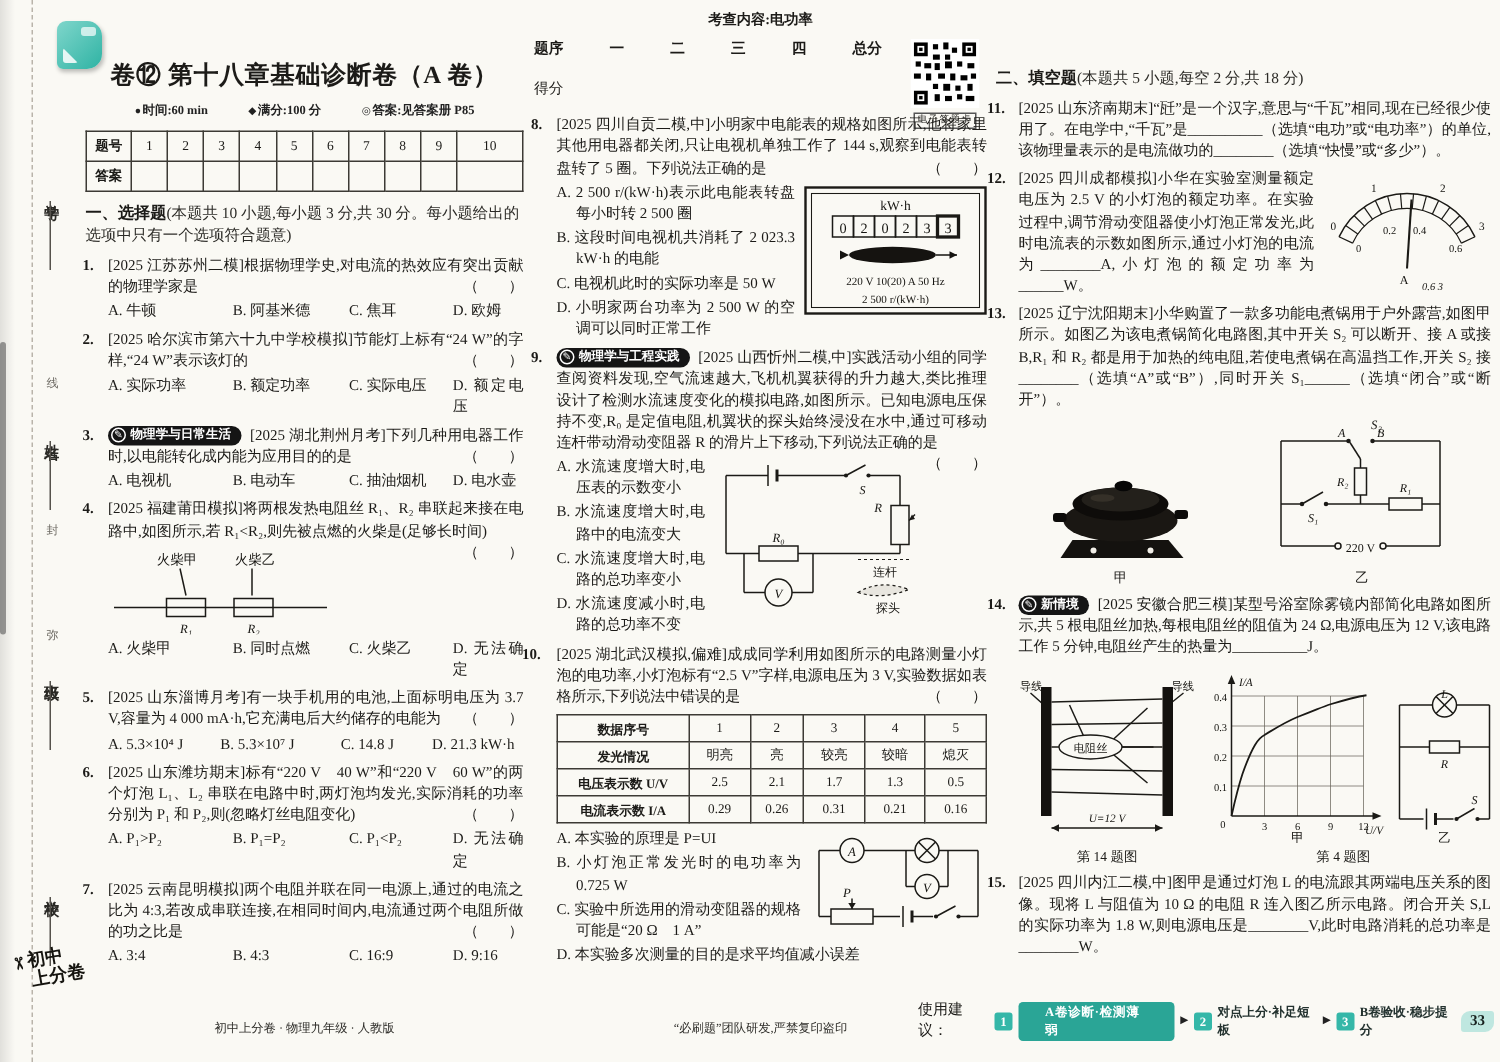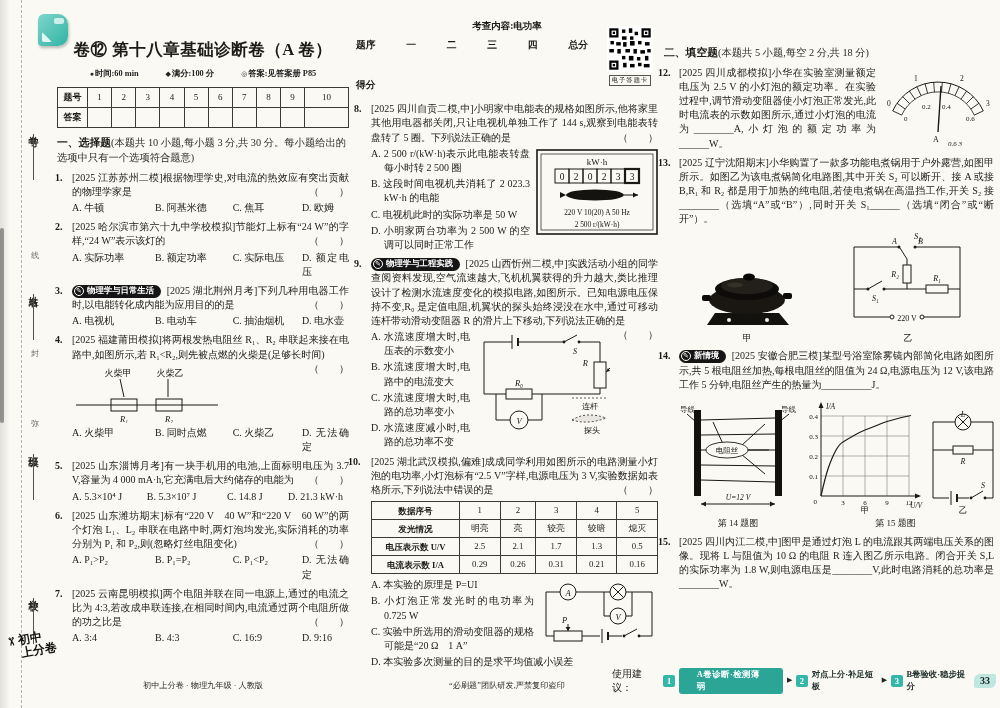--- a/index.html
+++ b/index.html
@@ -1,21 +1,21 @@
 <!DOCTYPE html>
 <html><head>
 <meta charset="utf-8">
 <style>
   *{margin:0;padding:0;box-sizing:border-box}
   html,body{width:1000px;height:708px}
   body{position:relative;background:#faf9f4;color:#1c1b18;overflow:hidden;
        font-family:"Liberation Serif","DejaVu Serif",serif;font-size:10px;line-height:1.42}
   .col{position:absolute;top:0}
   #col1{left:57px;width:292px;padding-top:38px}
-  #col2{left:356px;width:302px;padding-top:20px;position:absolute}
+  #col2{left:356px;width:302px;padding-top:8px;position:absolute}
   #col3{left:664px;width:330px;padding-top:38px}
 
   
   .streak{position:absolute;left:0;top:228px;width:4px;height:195px;background:#4a4a4a;opacity:.55;border-radius:2px}
   .edge{position:absolute;left:0;top:0;width:10px;height:708px;background:linear-gradient(90deg,rgba(0,0,0,.10),rgba(0,0,0,0))}
 
   
   .bmark{position:absolute;left:38px;top:14px;width:30px;height:32px;border-radius:6px 10px 10px 4px;
          background:linear-gradient(135deg,#7fd6cb,#2fb3a4);box-shadow:1px 2px 3px rgba(0,0,0,.25)}
   .bmark:before{content:"";position:absolute;left:4px;bottom:4px;border-style:solid;border-width:10px 0 0 10px;
@@ -60,21 +60,21 @@
 
   .badge{display:inline-flex;align-items:center;gap:3px;background:#151515;color:#fff;border-radius:8px;
          padding:0 7px 1px 2px;font-size:8.4px;font-weight:bold;height:13px;vertical-align:1px;margin-right:3px;white-space:nowrap}
   .badge .bicon{width:10px;height:10px;border-radius:50%;background:#151515;color:#fff;border:1px solid #fff;
          font-size:7px;line-height:9px;text-align:center;font-weight:normal}
 
   
   .scope{text-align:center;font-weight:bold;font-size:9.5px;margin-bottom:5px}
   .scorebox{width:232px;font-size:9.8px;margin-bottom:10px}
   .scorebox .r1{display:flex;justify-content:space-between;font-weight:bold}
-  .scorebox .r2{margin-top:26px;font-weight:bold}
+  .scorebox .r2{margin-top:13px;font-weight:normal}
   .qrbox{position:absolute;right:0;top:26px;width:56px;text-align:center}
   .qrbox .lab{font-size:6.3px;border:1px solid #555;display:inline-block;padding:0 2px;margin-top:1px;letter-spacing:1px}
 
   
   .foot1{position:absolute;left:57px;width:292px;bottom:16px;text-align:center;font-size:8.2px;color:#2e2d29}
   .foot2{position:absolute;left:356px;width:302px;bottom:16px;text-align:center;font-size:8.2px;color:#2e2d29}
   .foot3{position:absolute;left:612px;width:384px;bottom:13px;display:flex;align-items:center;gap:4px;font-size:8.4px}
   .foot3 .pref{font-weight:normal;font-size:10px}
   .stepnum{display:inline-block;width:12px;height:12px;background:#35b7a8;color:#fff;text-align:center;line-height:12px;
            font-weight:bold;border-radius:2px;font-size:8.5px}
@@ -465,20 +465,24 @@
       <div class="ob">B. 小灯泡正常发光时的电功率为 0.725 W</div>
       <div class="ob">C. 实验中所选用的滑动变阻器的规格可能是“20 Ω　1 A”</div>
       <div class="ob">D. 本实验多次测量的目的是求平均值减小误差</div>
     </div>
   </div>
 </div>
 
 <div id="col3" class="col">
   <div class="sect"><b>二、填空题</b><span class="note">(本题共 5 小题,每空 2 分,共 18 分)</span></div>
 
+  <div class="q">
+    <span class="qnum" style="left:-6px">11.</span>
+    <span>[2025 山东济南期末]“瓩”是一个汉字,意思与“千瓦”相同,现在已经很少使用了。在电学中,“千瓦”是__________（选填“电功”或“电功率”）的单位,该物理量表示的是电流做功的________（选填“快慢”或“多少”）。</span>
+  </div>
 
   <div class="q">
     <span class="qnum" style="left:-6px">12.</span>
     <svg class="fr" width="112" height="80" viewBox="0 0 112 80">
       <path d="M10.7,42.9 A50,50 0 0 1 101.3,42.9" fill="none" stroke="#1b1a16" stroke-width="1"></path>
       <path d="M19.7,47.1 A40,40 0 0 1 92.3,47.1" fill="none" stroke="#1b1a16" stroke-width=".8"></path>
       <g stroke="#1b1a16" stroke-width=".8">
         <line x1="56" y1="14" x2="56" y2="24" transform="rotate(-65 56 64)"></line>
           <line x1="56" y1="14" x2="56" y2="24" transform="rotate(-55 56 64)"></line>
         <line x1="56" y1="14" x2="56" y2="24" transform="rotate(-45 56 64)"></line>
@@ -651,21 +655,21 @@
             <line x1="46" y1="88" x2="58" y2="81" class="thin"></line>
             <circle cx="60" cy="88" r="1.4" fill="#1b1a16"></circle>
           <line x1="60" y1="88" x2="68" y2="88" class="thin"></line>
           <text x="56" y="78" font-size="8" font-style="italic">S</text>
           <text x="38" y="103" font-size="8.5" text-anchor="middle">乙</text>
         </svg>
       </div>
     </div>
     <div style="display:flex">
       <div class="figcap" style="width:118px">第 14 题图</div>
-      <div class="figcap" style="flex:1">第 15 题图</div>
+      <div class="figcap" style="flex:1">第 4 题图</div>
     </div>
   </div>
 
   <div class="q">
     <span class="qnum" style="left:-6px">15.</span>
     <span>[2025 四川内江二模,中]图甲是通过灯泡 L 的电流跟其两端电压关系的图像。现将 L 与阻值为 10 Ω 的电阻 R 连入图乙所示电路。闭合开关 S,L 的实际功率为 1.8 W,则电源电压是________V,此时电路消耗的总功率是________W。</span>
   </div>
 </div>
 
 <div class="foot1">初中上分卷 · 物理九年级 · 人教版</div>

